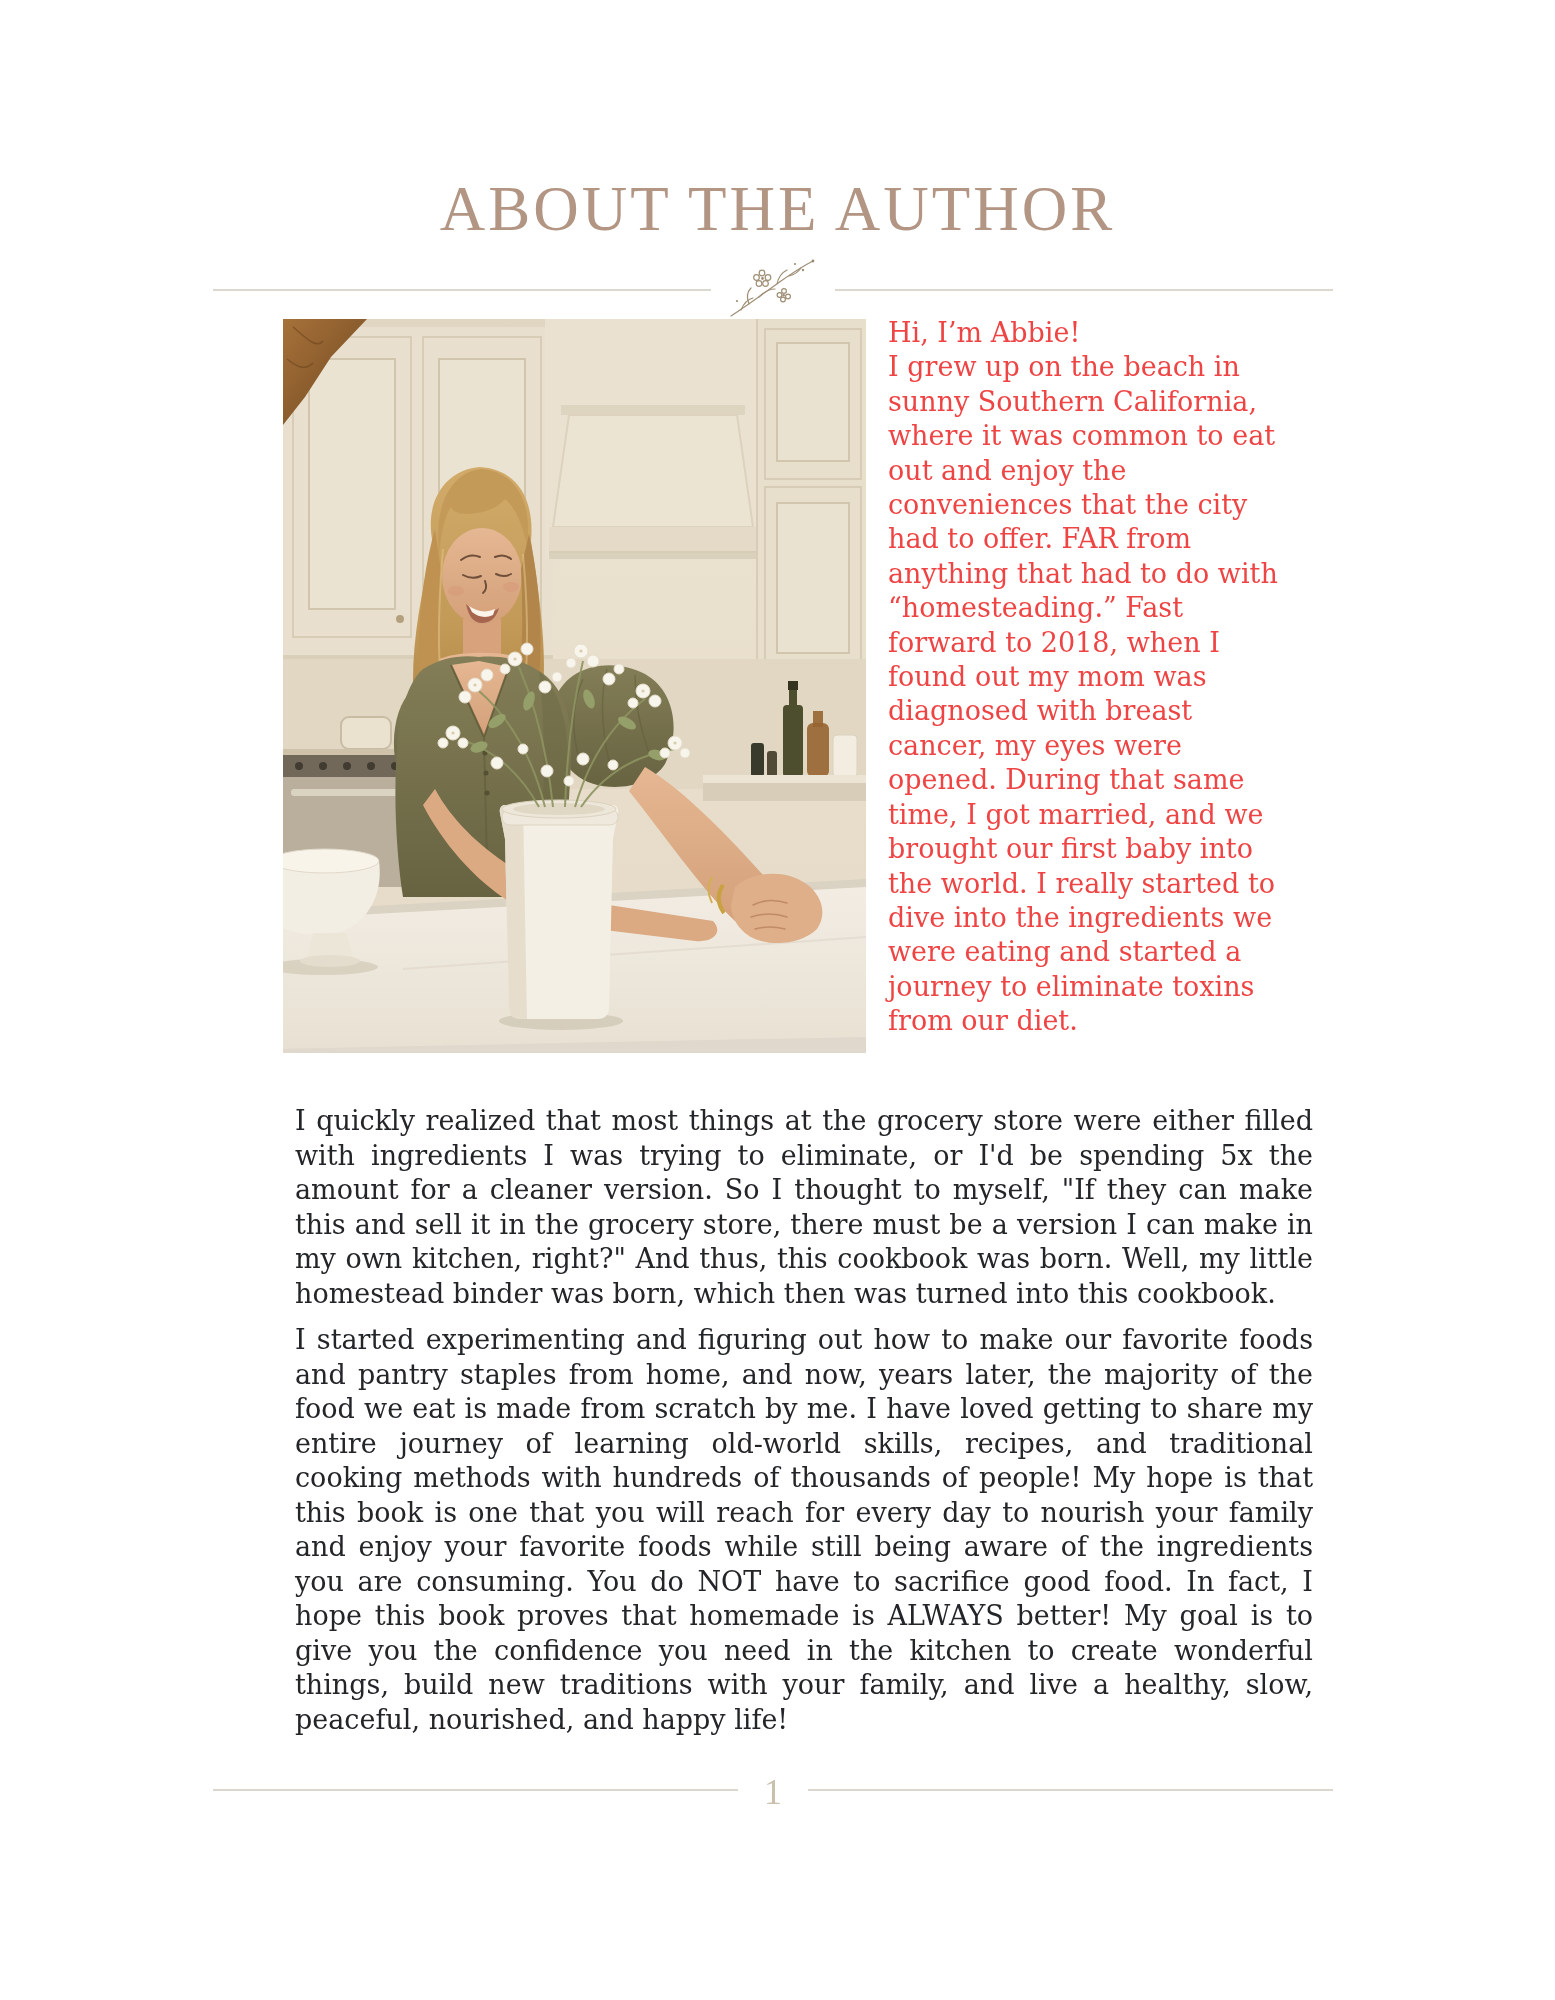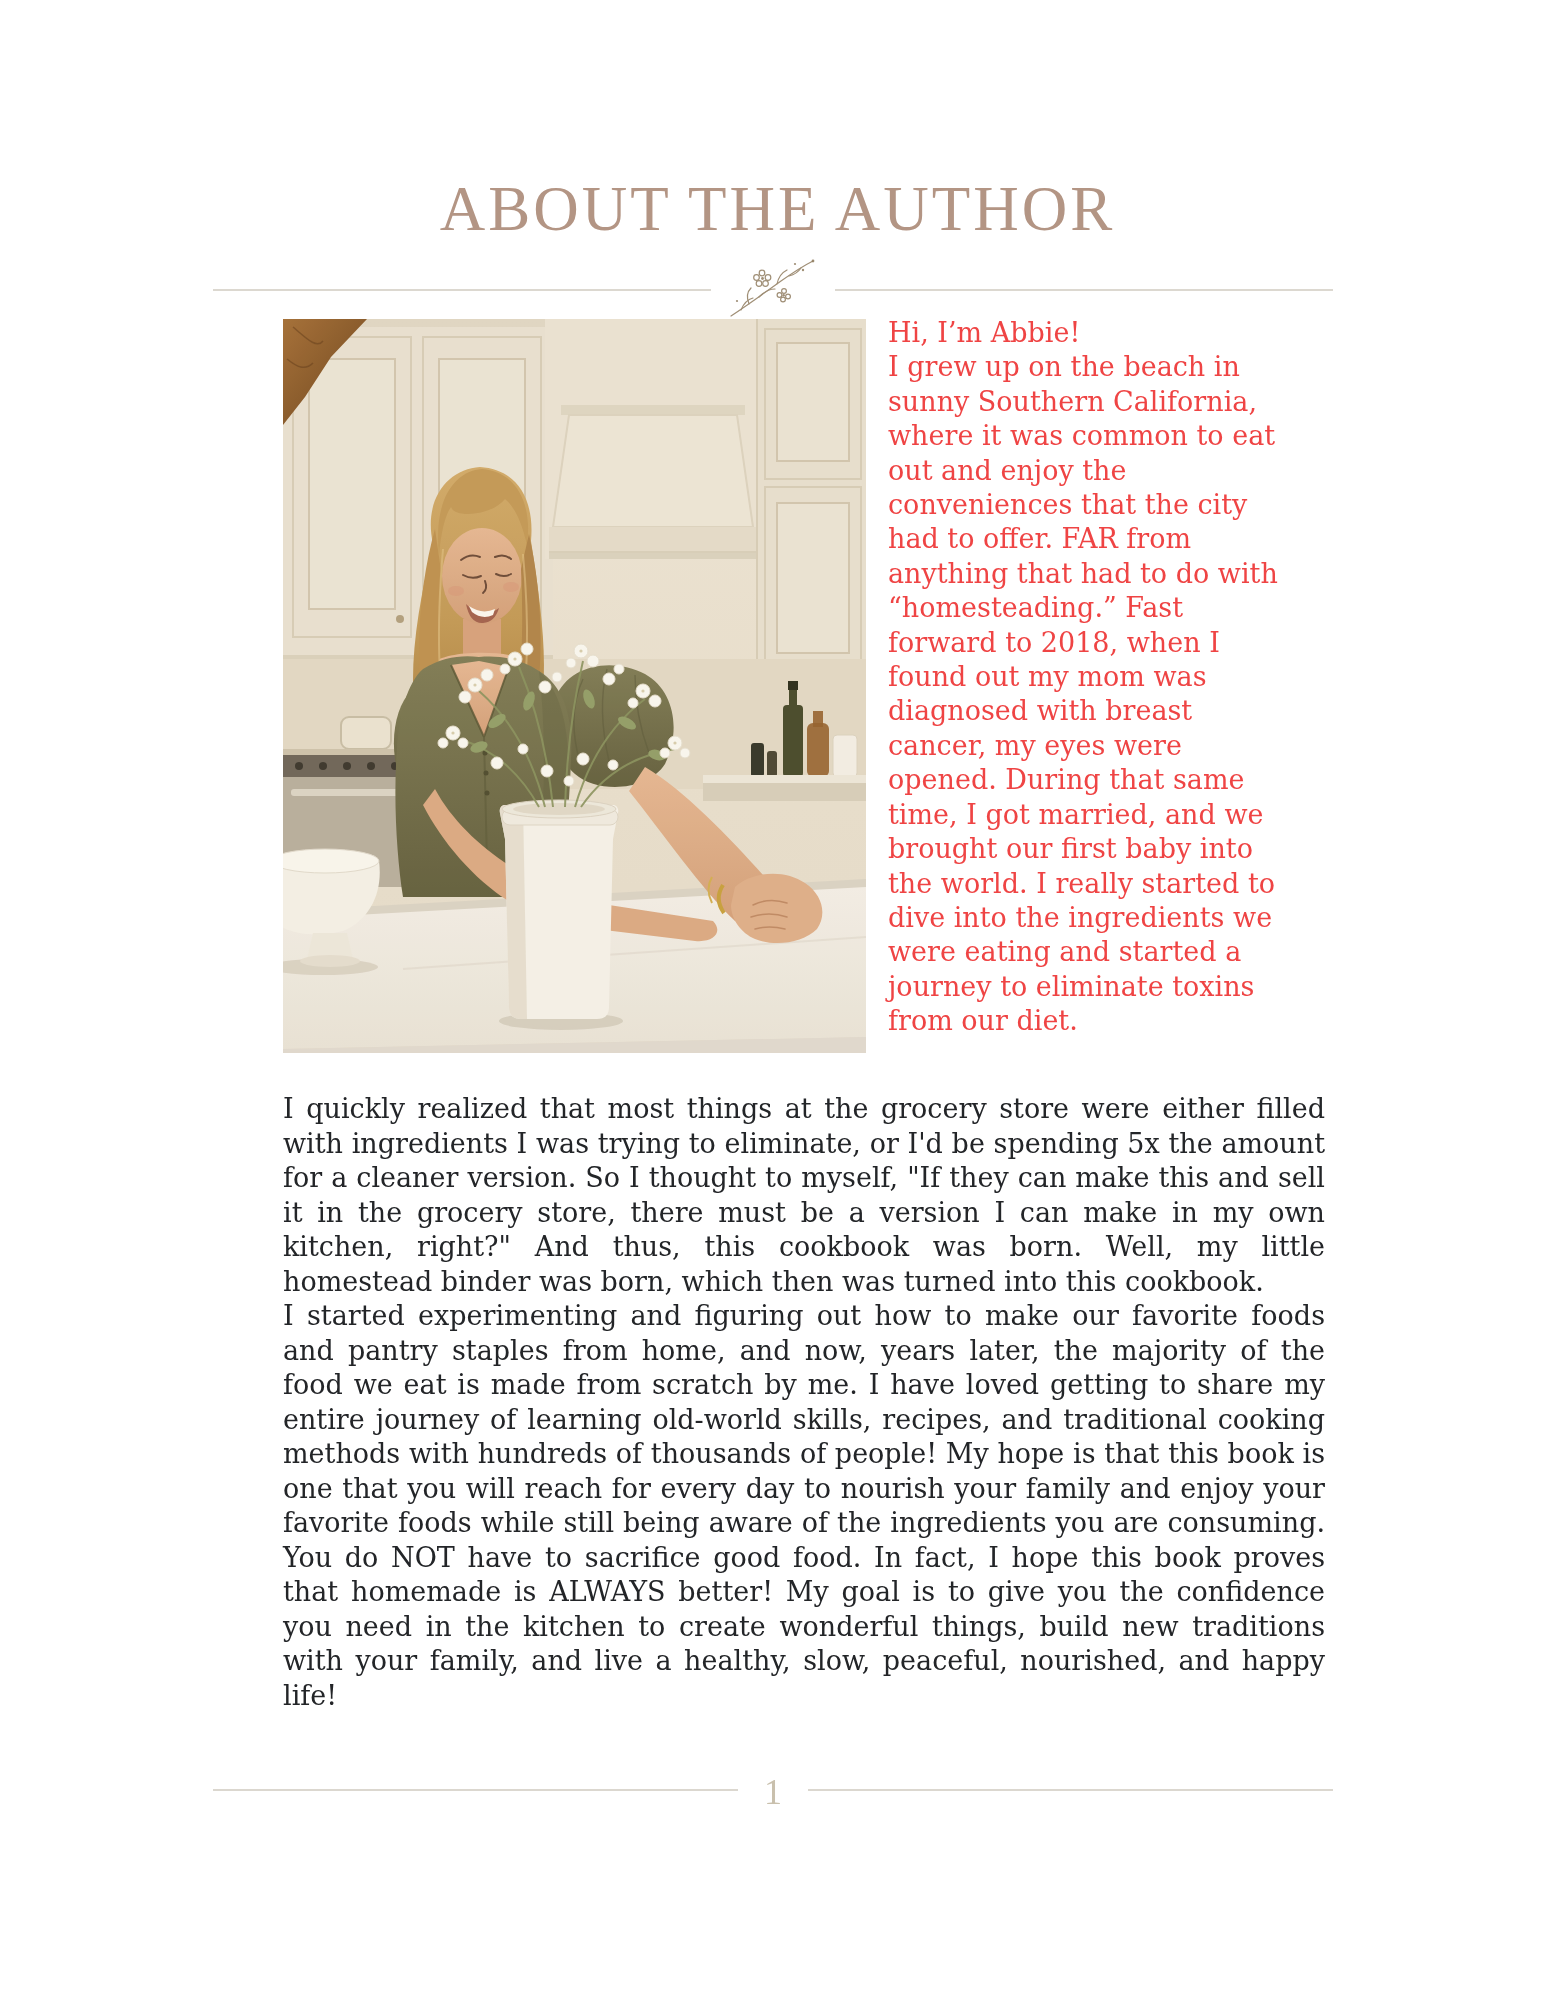--- a/index.html
+++ b/index.html
@@ -48,21 +48,21 @@
     color:#ef4444;
     white-space:pre-line;
   }
   .body-text{
     position:absolute;
     left:283px;top:1092px;width:1042px;
     font-size:27px;line-height:34.5px;
     color:#232528;
     text-align:justify;
   }
-  .body-text p{margin:0;}
+  .body-text p{margin:12px;}
   .footer{
     position:absolute;
     left:213px;top:1768px;width:1120px;height:44px;
     display:flex;align-items:center;justify-content:center;
   }
   .footer .rule-line{background:#dbd7cf;}
   .page-number{
     flex:0 0 auto;
     padding:0 26px;
     font-family:"Liberation Serif", serif;

